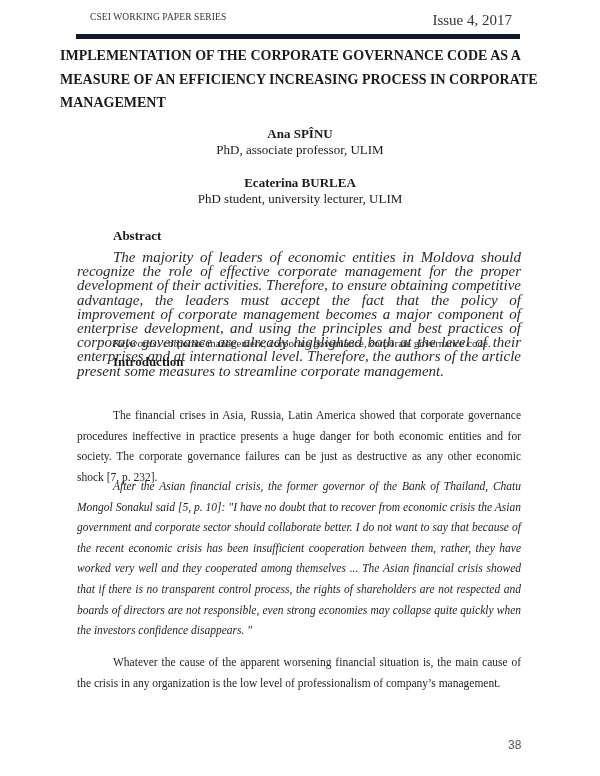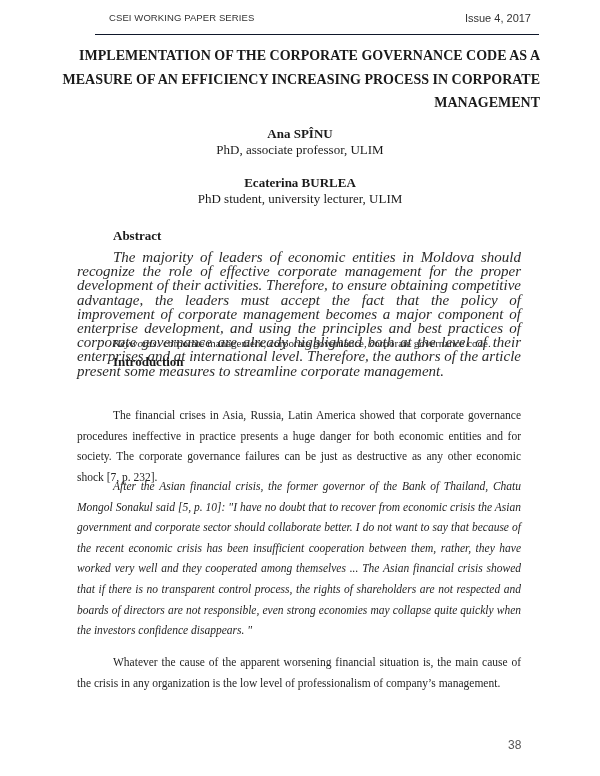--- a/index.html
+++ b/index.html
@@ -16,47 +16,47 @@
       color: #1a1a1a;
     }
     .page {
       position: absolute;
       left: 0; top: 0;
       width: 600px; height: 776px;
       background: #fff;
     }
     .running-header {
       position: absolute;
-      left: 95px;
+      left: 76px;
       width: 444px;
       top: 10px;
       height: 24px;
-      border-bottom: 1px solid #0f172a;
-      font-family: Liberation Sans, sans-serif;
+      border-bottom: 5px solid #0f172a;
+      font-family: Liberation Serif, serif;
       font-size: 9.5px;
       color: #333;
     }
     .running-header .series {
       position: absolute;
       left: 14px;
       top: 2px;
       letter-spacing: 0.1px;
     }
     .running-header .issue {
       position: absolute;
       right: 8px;
       top: 2px;
-      font-size: 11px;
+      font-size: 15px;
     }
     .title {
       position: absolute;
       left: 60px;
       width: 480px;
       top: 44px;
-      text-align: right;
+      text-align: left;
       font-weight: bold;
       font-size: 14px;
       line-height: 23.5px;
       color: #1a1a1a;
     }
     .author {
       position: absolute;
       left: 100px;
       width: 400px;
       text-align: center;

